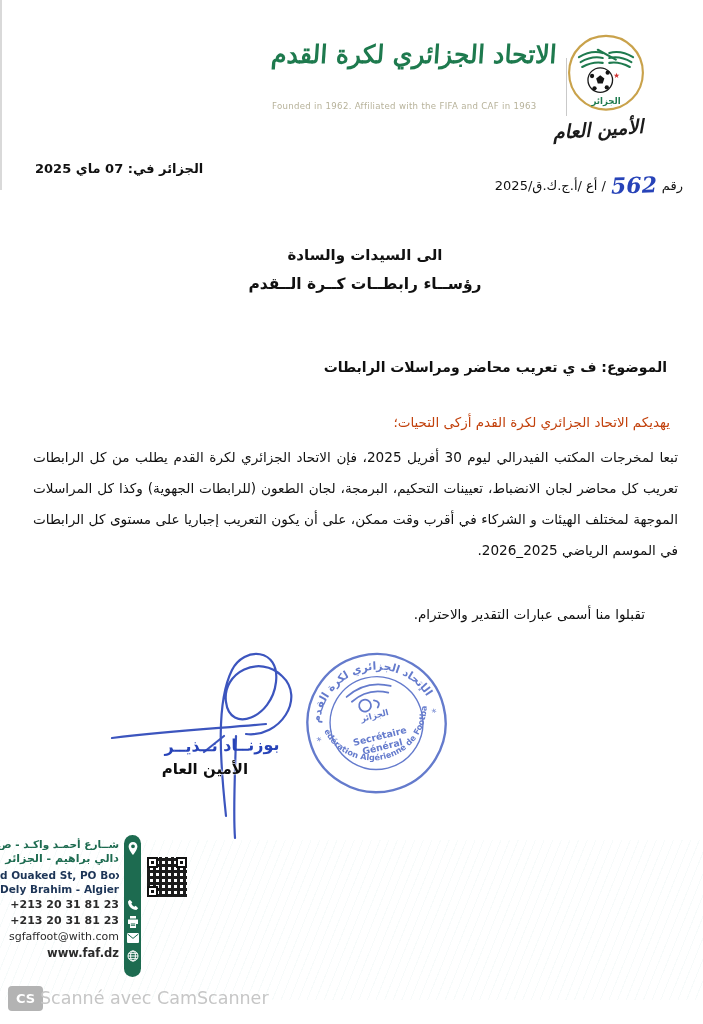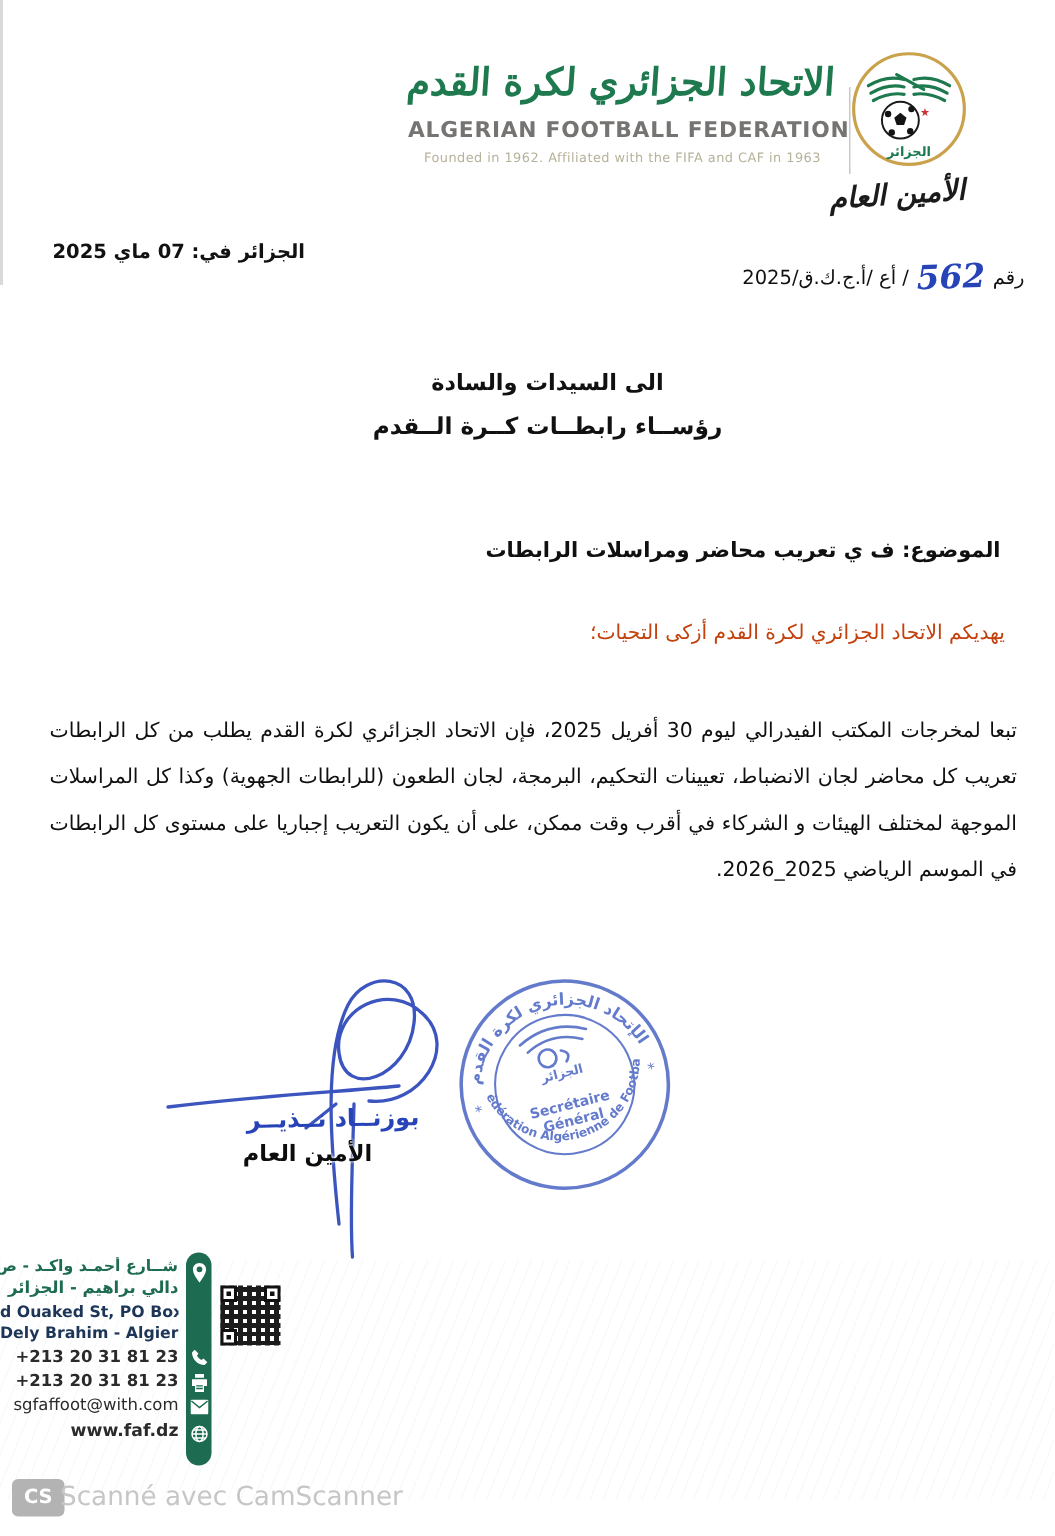--- a/index.html
+++ b/index.html
@@ -5,42 +5,42 @@
   html,body{margin:0;padding:0;background:#ffffff;}
   #page{position:relative;width:703px;height:1024px;background:#ffffff;overflow:hidden;
         font-family:"DejaVu Sans","Liberation Sans",sans-serif;}
   .abs{position:absolute;}
   
   #ar-title{left:270px;top:40px;width:288px;text-align:center;direction:rtl;
             color:#1e7a4e;font-size:25px;font-weight:bold;transform:skewX(-4deg);
             font-family:"DejaVu Serif","Liberation Serif",serif;}
   #en-title{left:272px;top:79px;width:286px;text-align:center;color:#767472;
             font-size:14.5px;font-weight:bold;letter-spacing:.5px;white-space:nowrap;}
-  #founded{left:272px;top:101px;width:286px;text-align:center;color:#b7b29a;
+  #founded{left:272px;top:101px;width:286px;text-align:left;color:#b7b29a;
            font-size:8.6px;letter-spacing:.3px;white-space:nowrap;}
   #hdr-divider{left:566px;top:58px;width:1px;height:58px;background:#c9c9c9;}
   #logo{left:565px;top:31px;}
   #amin-hand{left:538px;top:118px;width:120px;text-align:center;color:#1b1b1b;
              font-size:19px;font-weight:bold;font-style:italic;transform:rotate(-4deg);
              direction:rtl;font-family:"DejaVu Serif","Liberation Serif",serif;}
   
   #date-line{left:35px;top:161px;direction:rtl;font-size:13px;font-weight:bold;color:#111;}
   #ref-line{right:20px;top:172px;direction:rtl;font-size:13px;color:#111;
             display:flex;align-items:center;gap:5px;}
   #ref-number{color:#2743b8;font-size:22px;font-weight:bold;font-style:italic;
               font-family:"DejaVu Serif","Liberation Serif",serif;transform:rotate(-2deg);}
   
   #recipient{left:233px;top:241px;width:264px;text-align:center;direction:rtl;
              color:#111;font-weight:bold;}
   #recipient .l1{font-size:15px;line-height:28px;}
   #recipient .l2{font-size:15.5px;line-height:30px;}
   
   #subject{right:36px;top:359px;direction:rtl;font-size:14px;color:#101010;font-weight:bold;}
   #greeting{right:33px;top:414px;direction:rtl;font-size:13.5px;color:#c2410c;}
-  #paragraph{left:33px;top:472px;width:645px;direction:rtl;text-align:justify;
+  #paragraph{left:33px;top:442px;width:645px;direction:rtl;text-align:justify;
              font-size:13.6px;line-height:31px;color:#101010;}
   #closing{right:58px;top:606px;direction:rtl;font-size:13.5px;color:#101010;}
   
   #sig-svg{left:108px;top:640px;}
   #sig-name{left:122px;top:736px;width:200px;text-align:center;direction:rtl;color:#2743b8;
             font-size:16px;font-weight:bold;letter-spacing:2px;transform:rotate(-1deg);}
   #sig-title{left:140px;top:760px;width:130px;text-align:center;direction:rtl;color:#0d0d0d;
              font-size:15px;font-weight:bold;text-shadow:0 0 2px #fff,0 0 2px #fff;}
   #stamp{left:303px;top:648px;transform:rotate(-14deg);opacity:.85;}
   
@@ -76,21 +76,20 @@
   #cs-text{left:40px;top:988px;color:#c6c6c6;font-size:17.5px;}
 </style>
 </head>
 <body>
 
 <div id="page">
 
   <div id="scan-edge" class="abs"></div>
 
   <div id="ar-title" class="abs">الاتحاد الجزائري لكرة القدم</div>
-  <div id="en-title" class="abs">ALGERIAN FOOTBALL FEDERATION</div>
   <div id="founded" class="abs">Founded in 1962. Affiliated with the FIFA and CAF in 1963</div>
   <div id="hdr-divider" class="abs"></div>
 
   <div id="logo" class="abs">
     <svg width="82" height="90" viewBox="0 0 100 108">
       <circle cx="50" cy="50" r="45" fill="#ffffff" stroke="#c9a24b" stroke-width="2.6"></circle>
       <g stroke="#1e7a4e" stroke-width="2.6" fill="none" stroke-linecap="round">
         <path d="M17,31 Q32,22 46,26"></path>
         <path d="M19,37 Q33,29 46,32"></path>
         <path d="M21,43 Q34,36 46,38"></path>
@@ -124,20 +123,21 @@
     <div class="l1">الى السيدات والسادة</div>
     <div class="l2">رؤســاء رابطــات كــرة الــقدم</div>
   </div>
 
   <div id="subject" class="abs">
     <span>الموضوع:</span>
     <span>ف ي تعريب محاضر ومراسلات الرابطات</span>
   </div>
   <div id="greeting" class="abs">يهديكم الاتحاد الجزائري لكرة القدم  أزكى التحيات؛</div>
   <div id="paragraph" class="abs">تبعا لمخرجات المكتب الفيدرالي ليوم 30 أفريل 2025، فإن الاتحاد الجزائري لكرة القدم يطلب من كل الرابطات تعريب كل محاضر لجان الانضباط، تعيينات التحكيم،  البرمجة،  لجان الطعون (للرابطات الجهوية) وكذا كل المراسلات الموجهة لمختلف الهيئات و الشركاء في أقرب وقت ممكن، على أن يكون التعريب إجباريا على مستوى كل الرابطات في الموسم الرياضي 2025_2026.</div>
+  <div id="closing" class="abs">تقبلوا منا أسمى عبارات التقدير والاحترام.</div>
 
   <div id="sig-svg" class="abs">
     <svg width="250" height="200" viewBox="0 0 250 200">
       <g stroke="#2743b8" stroke-width="2.2" fill="none" opacity=".9" stroke-linecap="round">
         <path d="M4,98 C70,90 118,88 158,84"></path>
         <path d="M118,176 C112,120 108,62 124,30 C136,6 172,8 168,42 C164,78 122,94 118,62 C114,32 152,14 174,36 C198,58 172,98 138,94"></path>
         <path d="M128,96 C127,136 125,172 127,198"></path>
         <path d="M96,112 L116,96"></path>
       </g>
     </svg>

